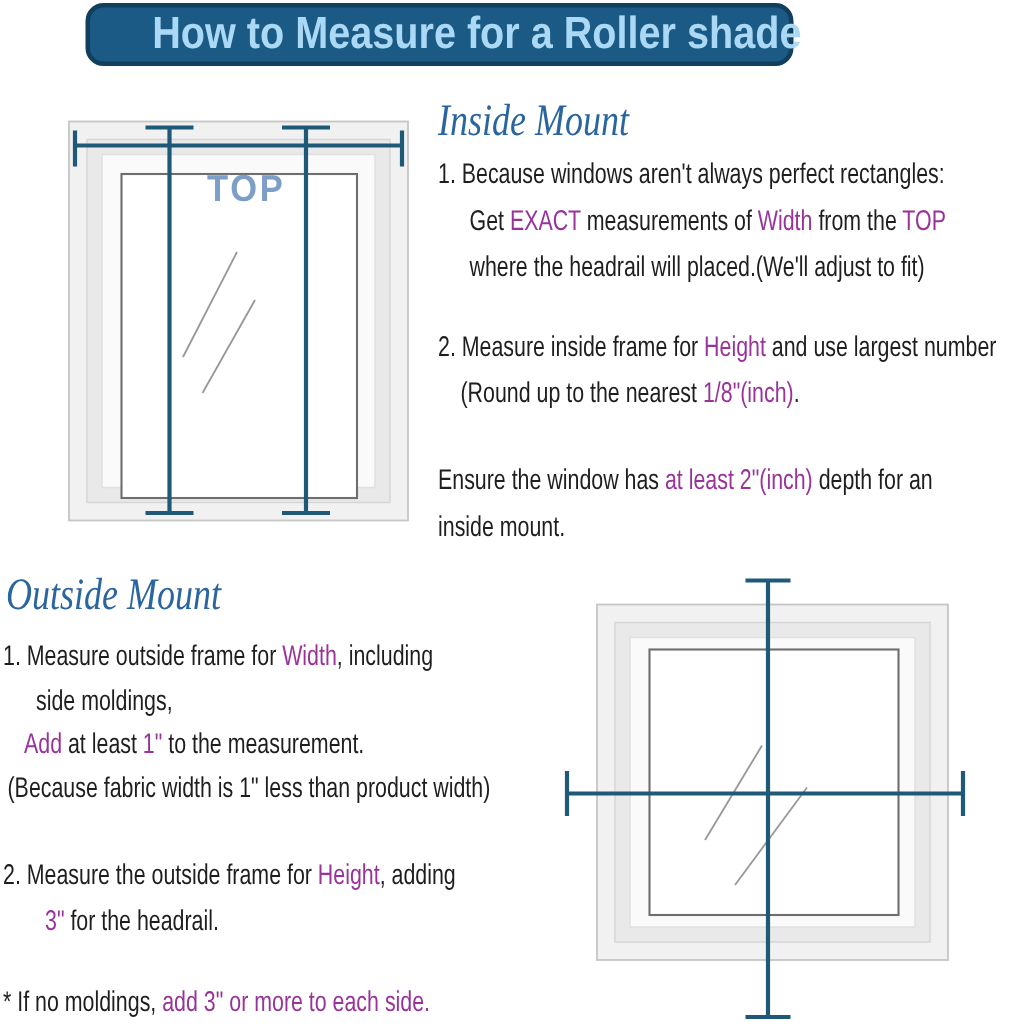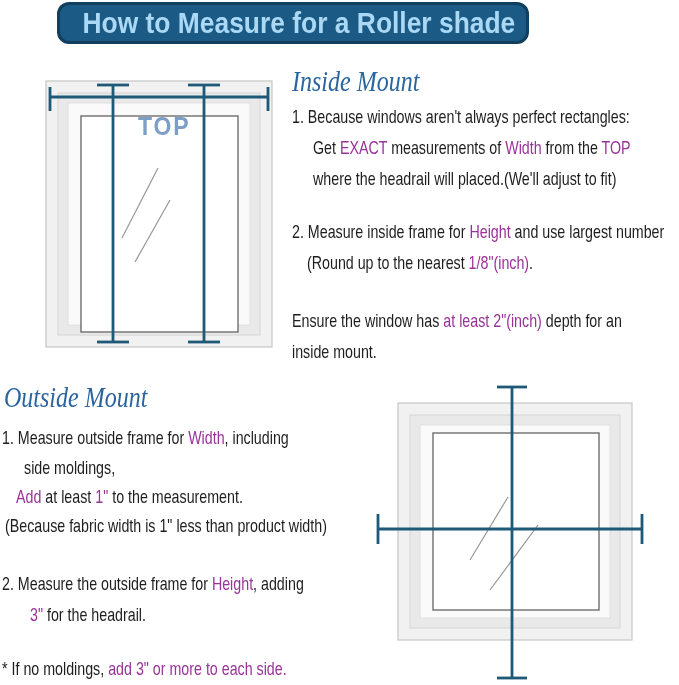--- a/index.html
+++ b/index.html
@@ -4,21 +4,21 @@
 <style>
   html,body { margin:0; padding:0; background:#ffffff; }
   .canvas {
     position:relative; width:679px; height:685px; background:#ffffff;
     font-family:"Liberation Sans", sans-serif; overflow:hidden;
   }
   .banner {
     position:absolute; left:57px; top:2px; width:472px; height:42px;
     box-sizing:border-box; background:var(--banner-bg,#1a5a84);
     border:3px solid var(--banner-border,#123f5e); border-radius:12px;
-    display:flex; align-items:center; justify-content:center;padding-left:12px;
+    display:flex; align-items:center; padding-left:12px;
   }
   .banner-title {
     color:var(--banner-text,#aad8f5); font-weight:bold; font-size:30px;
     white-space:nowrap; transform:scaleX(0.88);
   }
   .section-heading {
     position:absolute; font-family:"Liberation Serif", serif; font-style:italic;
     color:var(--heading-blue,#2a65a0); font-size:30px; white-space:nowrap;
     transform:scaleX(0.8); transform-origin:0 0;
   }

